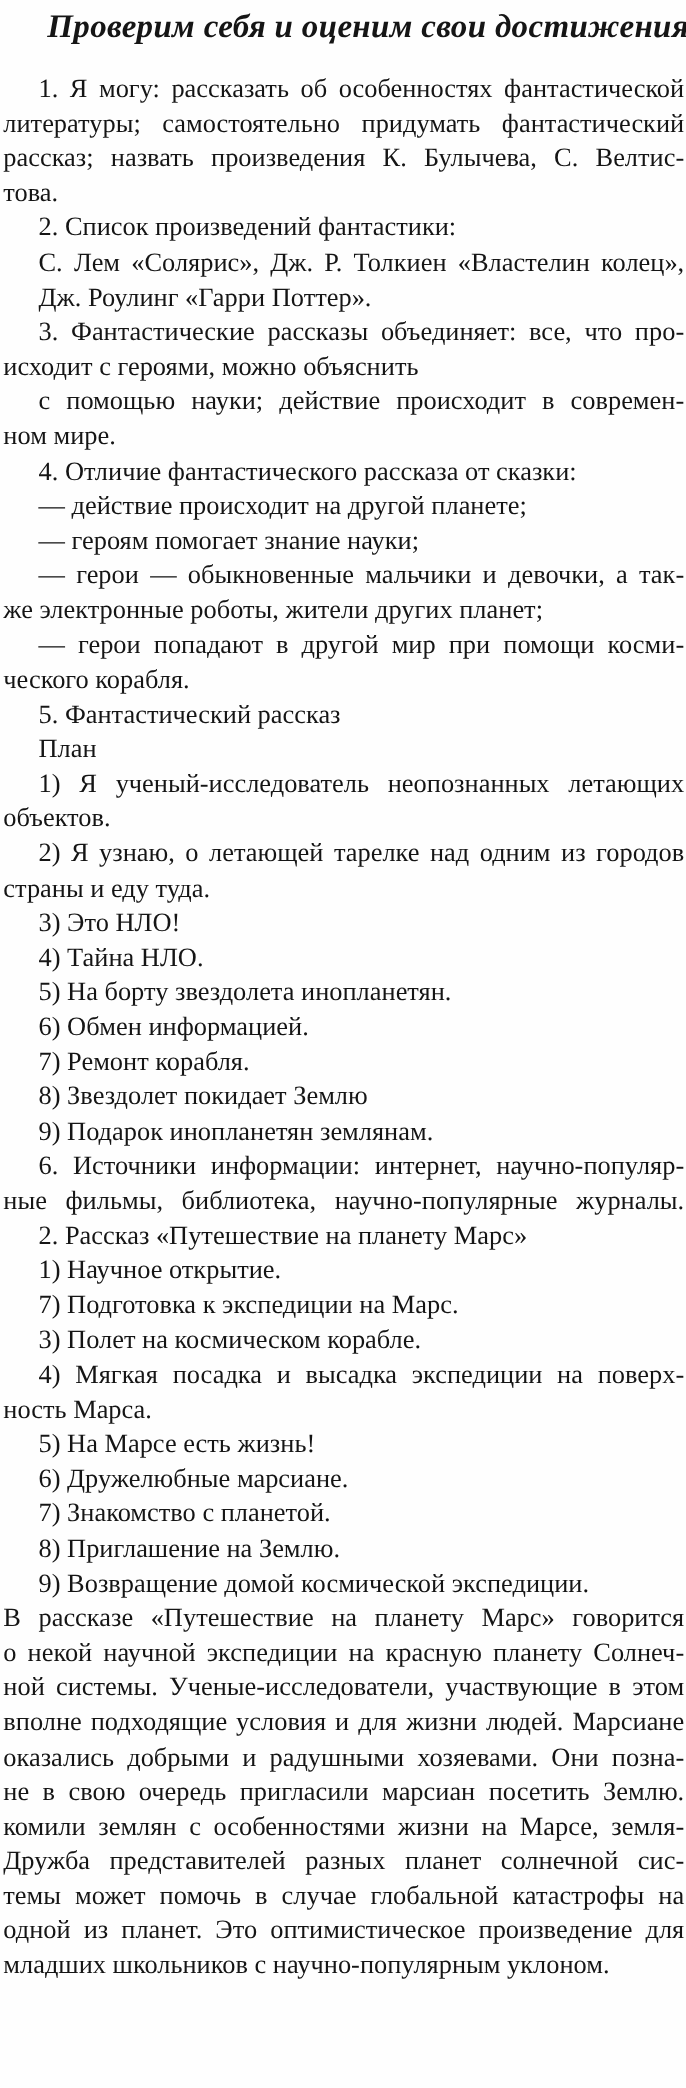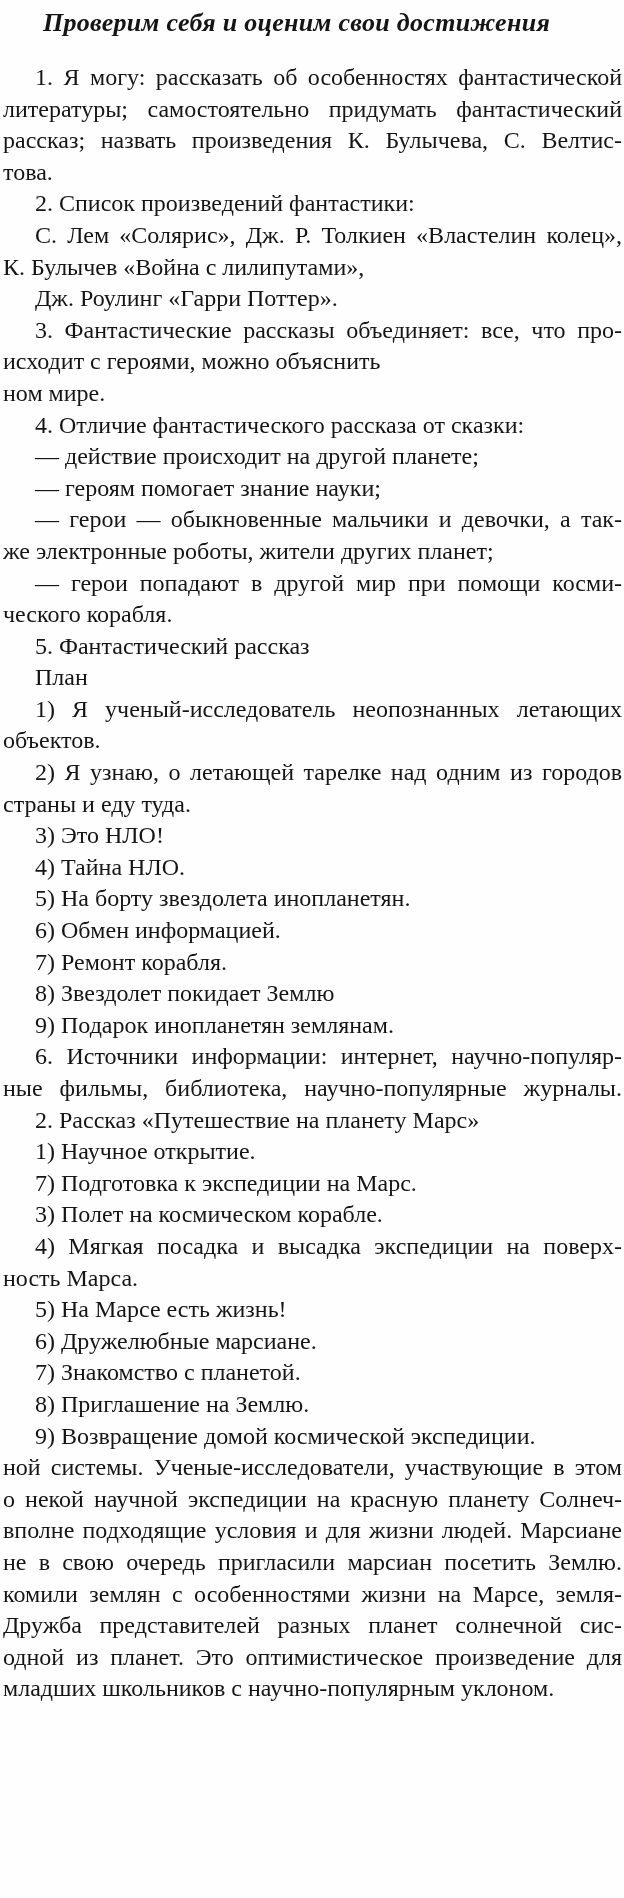--- a/index.html
+++ b/index.html
@@ -7,21 +7,21 @@
     width: 624px;
     min-height: 1898px;
     box-sizing: border-box;
     padding: 8px 2px 10px 3px;
     background: #fefefe;
     color: #151515;
     font-family: "Liberation Serif", "DejaVu Serif", serif;
     overflow: hidden;
   }
   .title {
-    font-size: 26px;
+    font-size: 30px;
     font-weight: bold;
     font-style: italic;
     margin: 0 0 24px 0;
     padding-left: 40px;
     letter-spacing: 0.3px;
     white-space: nowrap;
   }
   .line {
     font-size: 24px;
     line-height: 31.6px;
@@ -40,24 +40,24 @@
 
 <div class="page">
   <h1 class="title">Проверим себя и оценим свои достижения</h1>
   <div id="lines">
       <div class="line indent justify">1. Я могу: рассказать об особенностях фантастической</div>
       <div class="line justify">литературы; самостоятельно придумать фантастический</div>
       <div class="line justify">рассказ; назвать произведения К. Булычева, С. Велтис-</div>
       <div class="line">това.</div>
       <div class="line indent">2. Список произведений фантастики:</div>
       <div class="line indent justify">С. Лем «Солярис», Дж. Р. Толкиен «Властелин колец»,</div>
-      <div class="line">К. Булычев «Война с лилипутами»,</div>
       <div class="line indent">Дж. Роулинг «Гарри Поттер».</div>
       <div class="line indent justify">3. Фантастические рассказы объединяет: все, что про-</div>
       <div class="line">исходит с героями, можно объяснить</div>
+      <div class="line indent justify">с помощью науки; действие происходит в современ-</div>
       <div class="line">ном мире.</div>
       <div class="line indent">4. Отличие фантастического рассказа от сказки:</div>
       <div class="line indent">— действие происходит на другой планете;</div>
       <div class="line indent">— героям помогает знание науки;</div>
       <div class="line indent justify">— герои — обыкновенные мальчики и девочки, а так-</div>
       <div class="line">же электронные роботы, жители других планет;</div>
       <div class="line indent justify">— герои попадают в другой мир при помощи косми-</div>
       <div class="line">ческого корабля.</div>
       <div class="line indent">5. Фантастический рассказ</div>
       <div class="line indent">План</div>
@@ -78,22 +78,25 @@
       <div class="line indent">1) Научное открытие.</div>
       <div class="line indent">7) Подготовка к экспедиции на Марс.</div>
       <div class="line indent">3) Полет на космическом корабле.</div>
       <div class="line indent justify">4) Мягкая посадка и высадка экспедиции на поверх-</div>
       <div class="line">ность Марса.</div>
       <div class="line indent">5) На Марсе есть жизнь!</div>
       <div class="line indent">6) Дружелюбные марсиане.</div>
       <div class="line indent">7) Знакомство с планетой.</div>
       <div class="line indent">8) Приглашение на Землю.</div>
       <div class="line indent">9) Возвращение домой космической экспедиции.</div>
+      <div class="line justify">В рассказе «Путешествие на планету Марс» говорится</div>
+      <div class="line justify">о некой научной экспедиции на красную планету Солнеч-</div>
       <div class="line justify">ной системы. Ученые-исследователи, участвующие в этом</div>
-      <div class="line justify">о некой научной экспедиции на красную планету Солнеч-</div>
       <div class="line justify">вполне подходящие условия и для жизни людей. Марсиане</div>
+      <div class="line justify">оказались добрыми и радушными хозяевами. Они позна-</div>
       <div class="line justify">не в свою очередь пригласили марсиан посетить Землю.</div>
       <div class="line justify">комили землян с особенностями жизни на Марсе, земля-</div>
       <div class="line justify">Дружба представителей разных планет солнечной сис-</div>
+      <div class="line justify">темы может помочь в случае глобальной катастрофы на</div>
       <div class="line justify">одной из планет. Это оптимистическое произведение для</div>
       <div class="line">младших школьников с научно-популярным уклоном.</div>
     </div>
 </div>
 
 </body></html>

